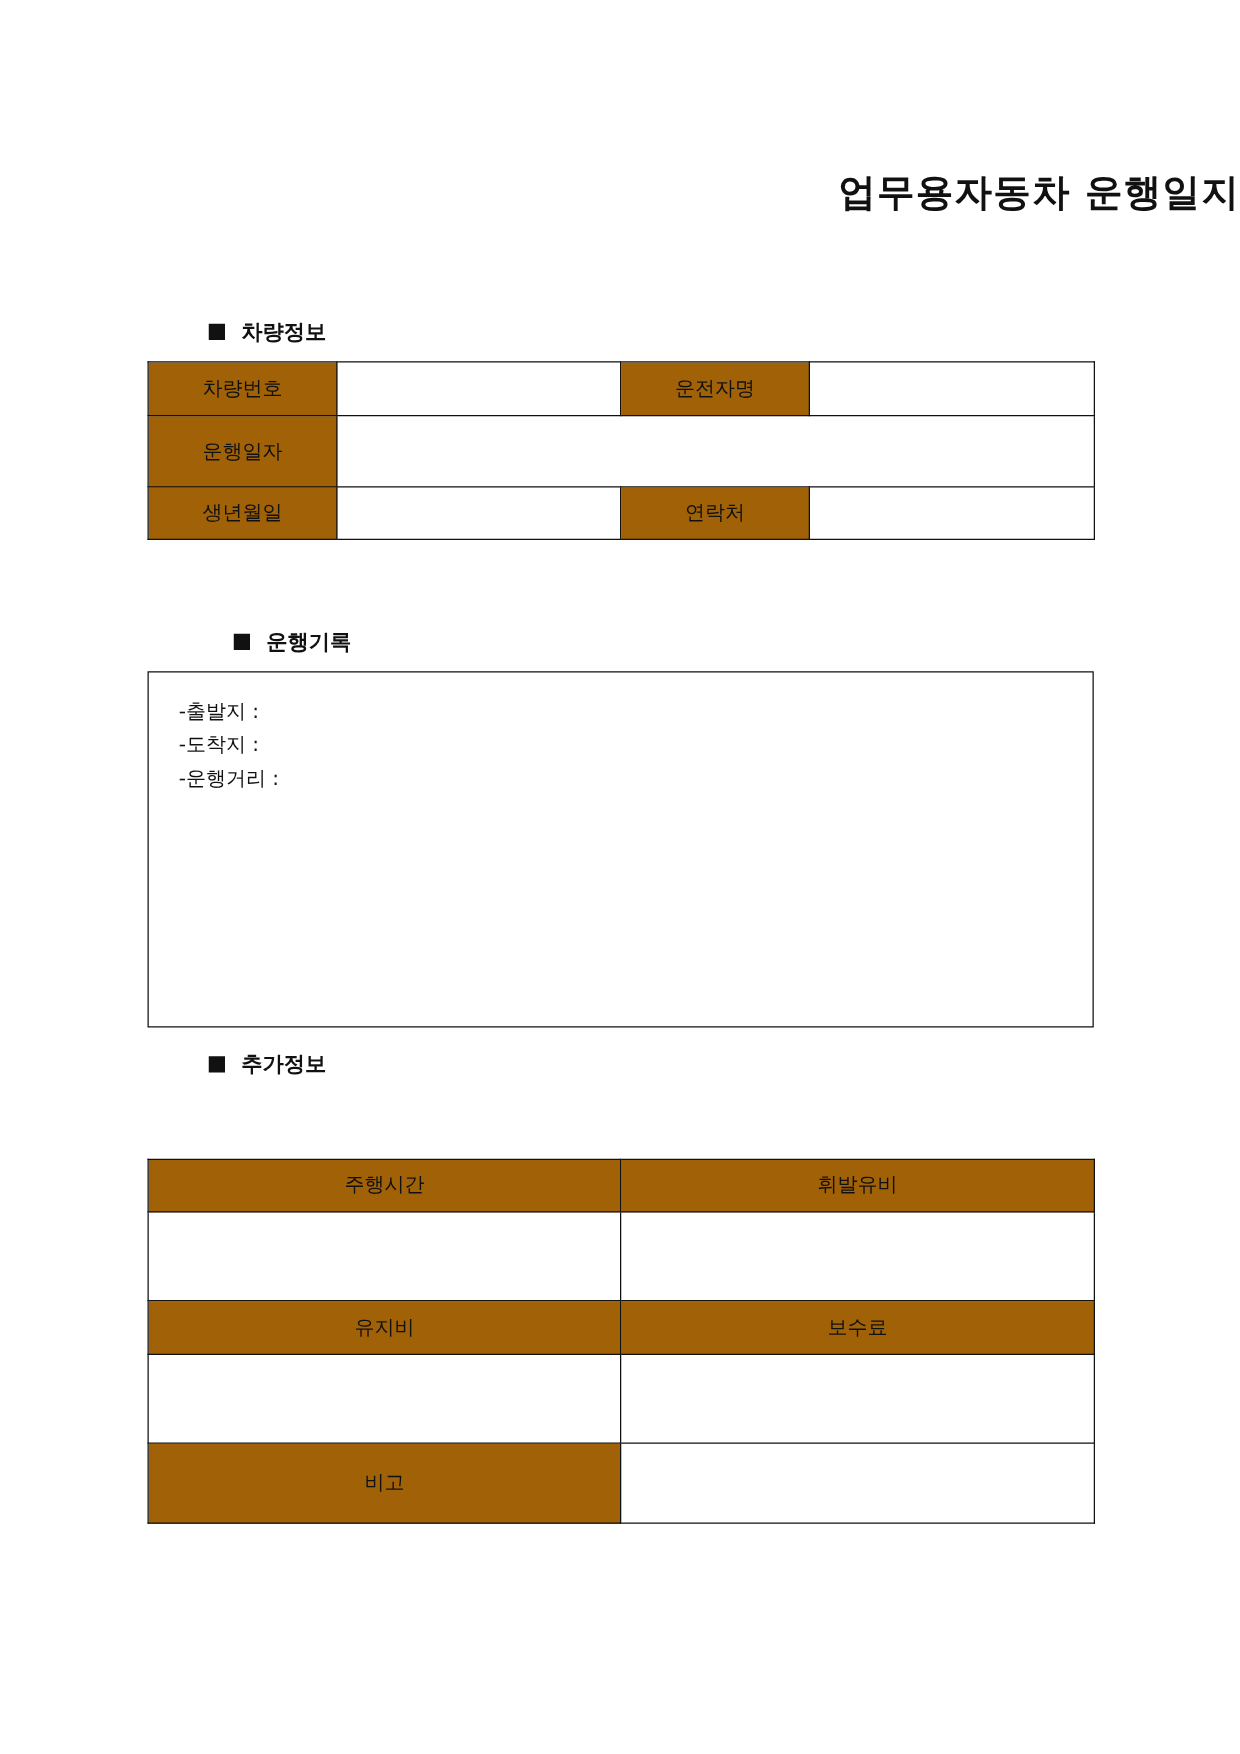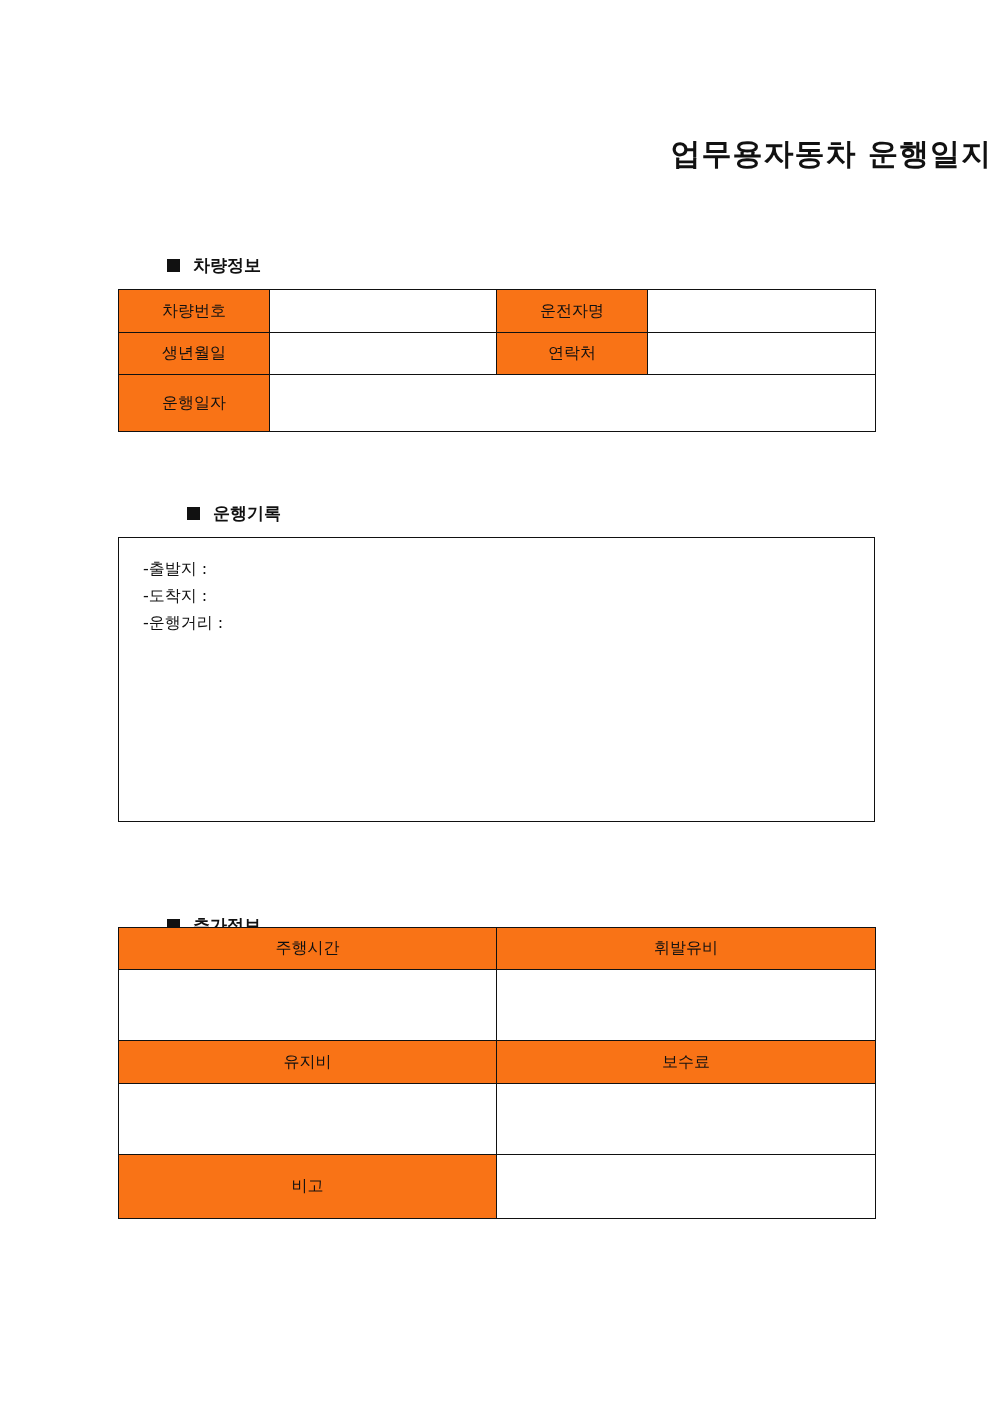--- a/index.html
+++ b/index.html
@@ -2,21 +2,21 @@
 <html><head>
 <meta charset="utf-8">
 <style>
   html, body { margin: 0; padding: 0; background: #ffffff; }
   body { width: 992px; height: 1403px; position: relative; font-family: "DejaVu Sans", "Liberation Sans", sans-serif; color: #111; overflow: hidden; }
   .title { position: absolute; left: 0; width: 992px; top: 134px; text-align: right; font-size: 30px; font-weight: bold; letter-spacing: 1px; }
   .section-head { position: absolute; left: 119px; font-size: 17px; font-weight: bold; display: flex; align-items: center; margin-left: 48px; }
   .section-head .sq { display: inline-block; width: 13px; height: 13px; background: #111; margin-right: 13px; }
   table.form { position: absolute; left: 118px; width: 757px; border-collapse: collapse; table-layout: fixed; }
   table.form td { border: 1.5px solid #111; padding: 0; font-size: 16px; text-align: center; vertical-align: middle; }
-  td.lbl { background: #f97316; }
+  td.lbl { background: #a16207; }
   td.val { background: #fff; }
   .record-box { position: absolute; left: 118px; top: 537px; width: 755px; height: 283px; border: 1.5px solid #111; text-decoration: underline; }
   .record-box .line { position: absolute; left: 24px; font-size: 16px; }
 </style>
 </head>
 <body>
 
 <div class="title">업무용자동차 운행일지</div>
 
 <div class="section-head" style="top:254px;">
@@ -31,45 +31,45 @@
       <col style="width:151px">
       <col style="width:228px">
     </colgroup>
   <tbody>
       <tr style="height:43px;">
     <td class="lbl">차량번호</td>
     <td class="val"></td>
     <td class="lbl">운전자명</td>
     <td class="val"></td>
   </tr>
+  <tr style="height:57px;">
+    <td class="lbl">운행일자</td>
+    <td class="val" colspan="3"></td>
+  </tr>
   <tr style="height:42px;">
     <td class="lbl">생년월일</td>
     <td class="val"></td>
     <td class="lbl">연락처</td>
     <td class="val"></td>
-  </tr>
-  <tr style="height:57px;">
-    <td class="lbl">운행일자</td>
-    <td class="val" colspan="3"></td>
   </tr>
 </tbody>
   </table>
 
 <div class="section-head" style="top:502px;padding-left:20px;">
   <span class="sq"></span>
   <span>운행기록</span>
 </div>
 
 <div class="record-box">
   <div class="line" style="top:21px;">-출발지 :</div>
   <div class="line" style="top:48px;">-도착지 :</div>
   <div class="line" style="top:75px;text-align:center;">-운행거리 :</div>
 </div>
 
-<div class="section-head" style="top:914px;">
+<div class="section-head" style="top:840px;">
   <span class="sq"></span>
   <span>추가정보</span>
 </div>
 
 <table class="form" style="top:927px;">
   <colgroup>
       <col style="width:378px">
       <col style="width:379px">
     </colgroup>
   <tbody>

